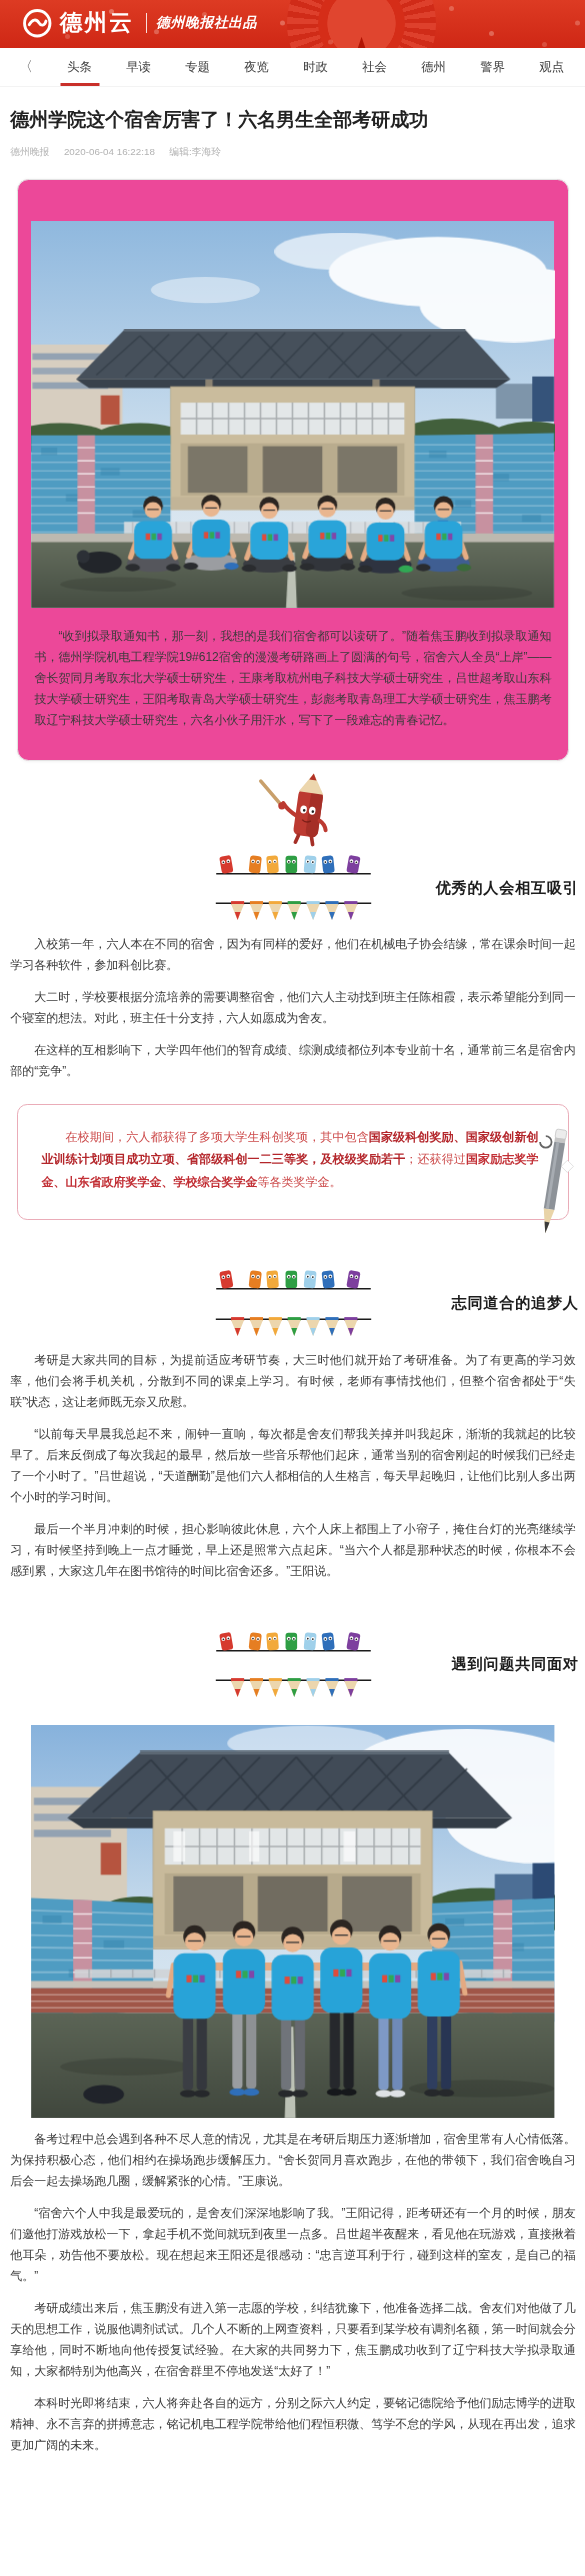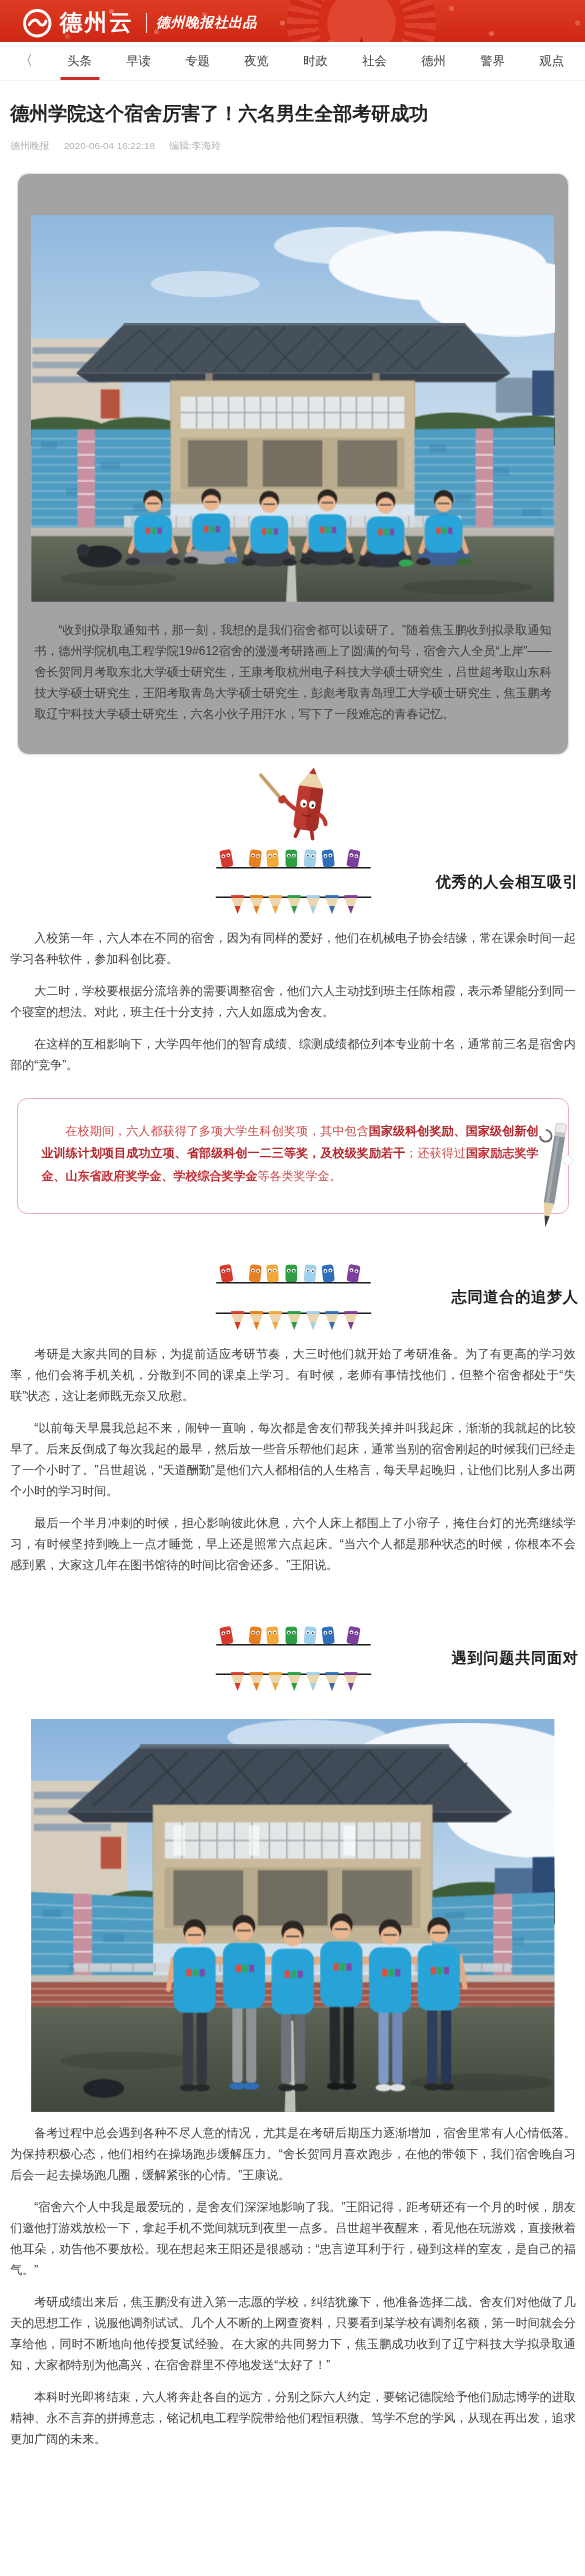--- a/index.html
+++ b/index.html
@@ -1,20 +1,20 @@
 <!DOCTYPE html>
 <html style="font-size:11.6px"><head>
 <meta charset="utf-8">
 <style>
   html,body{margin:0;padding:0;background:#fff;}
   .page{width:586px;height:2576px;overflow:hidden;background:#fff;position:relative;
         font-family:"Liberation Sans","DejaVu Sans",sans-serif;}
 
   
-  .banner{height:42px;background:linear-gradient(180deg,#dd3b23,#cf2715);position:relative;overflow:hidden;}
+  .banner{height:48px;background:linear-gradient(180deg,#dd3b23,#cf2715);position:relative;overflow:hidden;}
   .rosette{position:absolute;left:287px;top:-51px;width:149px;height:149px;border-radius:50%;
            background:repeating-conic-gradient(#de402c 0 5deg,#d02b18 5deg 10deg);
            display:flex;align-items:center;justify-content:center;}
   .rosette .inner{width:87px;height:87px;border-radius:50%;background:radial-gradient(circle,#e0452f 55%,#d52d18 56%);
            display:flex;align-items:flex-end;justify-content:center;}
   .star{font-size:42px;color:#b21504;line-height:1;transform:translateY(7.3px);}
   .dots{position:absolute;inset:0;pointer-events:none;}
   .dots::before{content:'';position:absolute;width:5.1px;height:5.1px;border-radius:50%;
      background:rgba(255,235,225,.33);left:109px;top:8.7px;
      box-shadow:45px 20.3px rgba(255,235,225,.28),93px 2.9px rgba(255,235,225,.22),
@@ -34,21 +34,21 @@
   nav .active{color:#404040;}
   nav .active::after{content:'';position:absolute;left:50%;transform:translateX(-50%);
       bottom:-10.2px;width:39px;height:2.9px;background:#c9302a;}
 
   
   main{padding:0 7.3px;}
   h1{font-size:19px;color:#222;font-weight:600;margin:20.3px 2.9px 13px;line-height:1.35;}
   .meta{color:#b3b3b3;font-size:9.8px;margin:0 2.9px 20.3px;display:flex;gap:14.5px;}
 
   .lead-card{margin:0 10.2px;border:0.7px solid #e3e3e3;border-radius:11.6px;padding:41px 13px 29px;
-             box-shadow:0 0.7px 2.9px rgba(0,0,0,.05);background:#a3a3a3;}
+             box-shadow:0 0.7px 2.9px rgba(0,0,0,.05);background:#ec4899;}
   .photo{line-height:0;}
   .photo svg{display:block;width:100%;height:auto;}
   .photo2{margin:25px 24px 0;line-height:0;}
 
   .body-text,.article-p{font-size:12px;line-height:21px;color:#3b3b3b;text-indent:2em;
       text-align:justify;margin:11px 2.9px 0;}
   .lead-card .body-text{margin-top:17.4px;}
 
   .mascot{text-align:center;margin:10.2px 0 0;}
   .sec-head{text-align:right;margin:0;}

